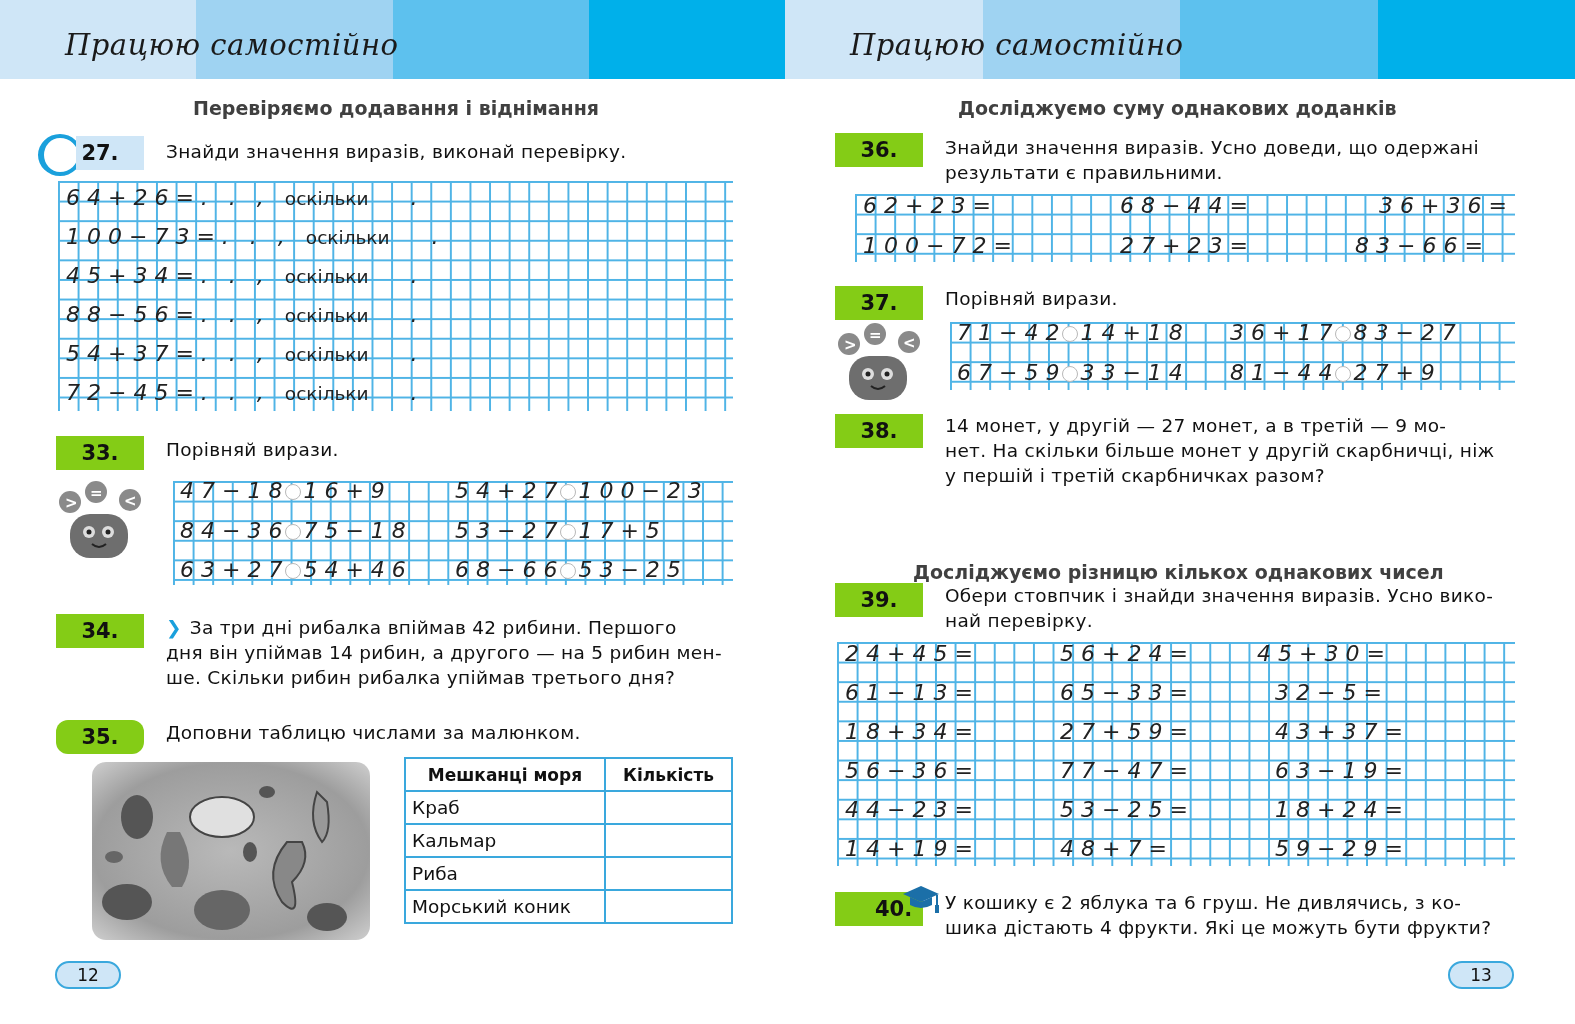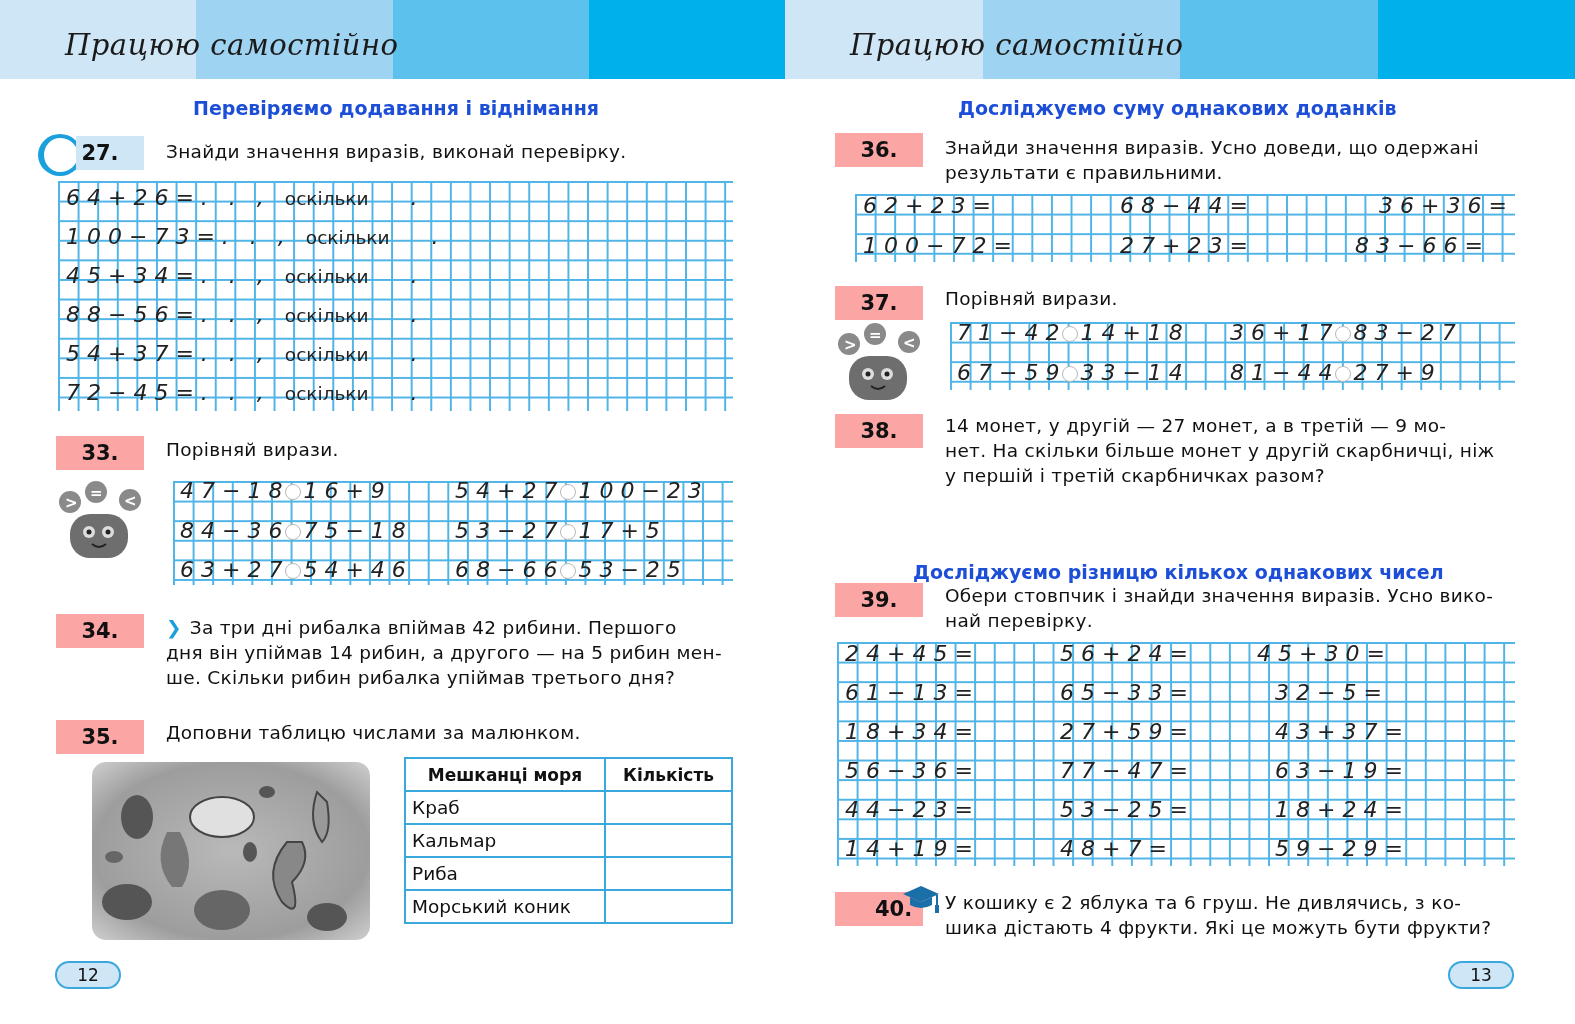--- a/index.html
+++ b/index.html
@@ -5,22 +5,22 @@
   html,body{margin:0;padding:0;}
   body{width:1575px;height:1024px;position:relative;background:#fff;overflow:hidden;
        font-family:"DejaVu Sans",sans-serif;color:#111;}
   .page{position:absolute;top:0;height:1024px;width:785px;background:#fff;}
   .page.left{left:0;}
   .page.right{left:785px;width:790px;}
   .banner{position:absolute;top:0;left:0;right:0;height:79px;display:flex;}
   .banner .seg{flex:1;height:79px;}
   .banner-title{position:absolute;left:65px;top:28px;font-family:"DejaVu Serif",serif;font-style:italic;
        font-size:29px;color:#1a1a1a;letter-spacing:0.5px;}
-  .section-title{position:absolute;font-weight:bold;color:#1d4ed8;font-size:19px;white-space:nowrap;}
-  .num-badge{position:absolute;width:88px;height:34px;background:#fca5a5;font-weight:bold;font-size:21px;
+  .section-title{position:absolute;font-weight:bold;color:#404040;font-size:19px;white-space:nowrap;}
+  .num-badge{position:absolute;width:88px;height:34px;background:#84cc16;font-weight:bold;font-size:21px;
        display:flex;align-items:center;justify-content:center;color:#111;}
   .task-text{position:absolute;font-size:18.5px;line-height:25px;letter-spacing:0.3px;color:#111;}
   .grid{position:absolute;
         background-image:
           linear-gradient(to right, #4fb4e6 1.5px, transparent 1.5px),
           linear-gradient(to bottom, #4fb4e6 1.5px, transparent 1.5px);
         background-size:19.6px 19.6px;}
   .hw{font-family:"DejaVu Sans",sans-serif;font-style:italic;font-weight:200;font-size:22px;letter-spacing:7px;
       position:absolute;white-space:nowrap;color:#222;}
   .hw .circle{display:inline-block;width:14px;height:14px;border:1.5px solid #b9b9b9;border-radius:50%;
@@ -89,21 +89,21 @@
   <div class="hw" style="left:180px;top:557px;"><span>63+27</span><span class="circle"></span><span>54+46</span></div>
   <div class="hw" style="left:455px;top:557px;"><span>68−66</span><span class="circle"></span><span>53−25</span></div>
 
   <div class="num-badge" style="left:56px;top:614px;">34.</div>
   <div class="task-text" style="left:166px;top:615px;width:570px;">
     <div><span class="arrow-icon">❯</span><span>За три дні рибалка впіймав 42 рибини. Першого</span></div>
     <div>дня він упіймав 14 рибин, а другого — на 5 рибин мен-</div>
     <div>ше. Скільки рибин рибалка упіймав третього дня?</div>
   </div>
 
-  <div class="num-badge" style="left:56px;top:720px;">35.</div>
+  <div class="num-badge" style="left:56px;top:720px;border-radius:12px;">35.</div>
   <div class="task-text" style="left:166px;top:720px;">Доповни таблицю числами за малюнком.</div>
 
   <div class="sea-img">
     <svg width="278" height="178" viewBox="0 0 278 178">
       <ellipse cx="45" cy="55" rx="16" ry="22" fill="#555"></ellipse>
       <ellipse cx="130" cy="55" rx="32" ry="20" fill="#e0e0e0" stroke="#444" stroke-width="2"></ellipse>
       <ellipse cx="175" cy="30" rx="8" ry="6" fill="#555"></ellipse>
       <ellipse cx="22" cy="95" rx="9" ry="6" fill="#666"></ellipse>
       <path d="M75 70 Q60 100 80 125 L90 125 Q105 100 88 70 Z" fill="#777"></path>
       <ellipse cx="35" cy="140" rx="25" ry="18" fill="#555"></ellipse>

